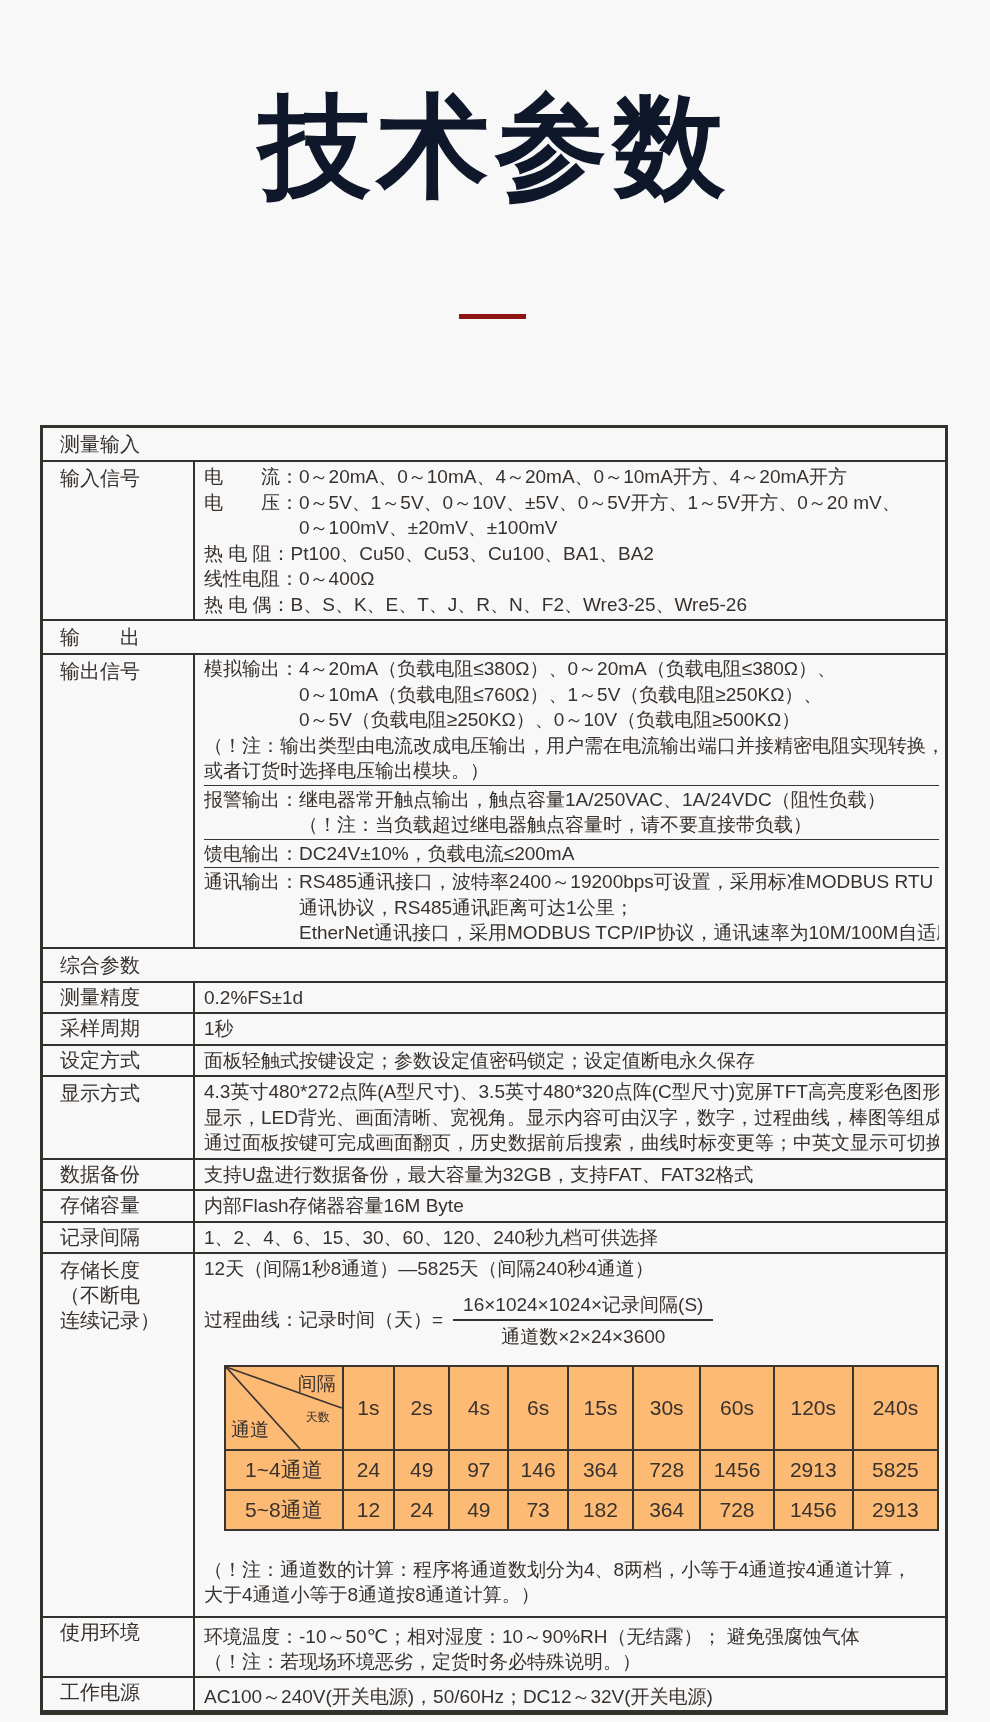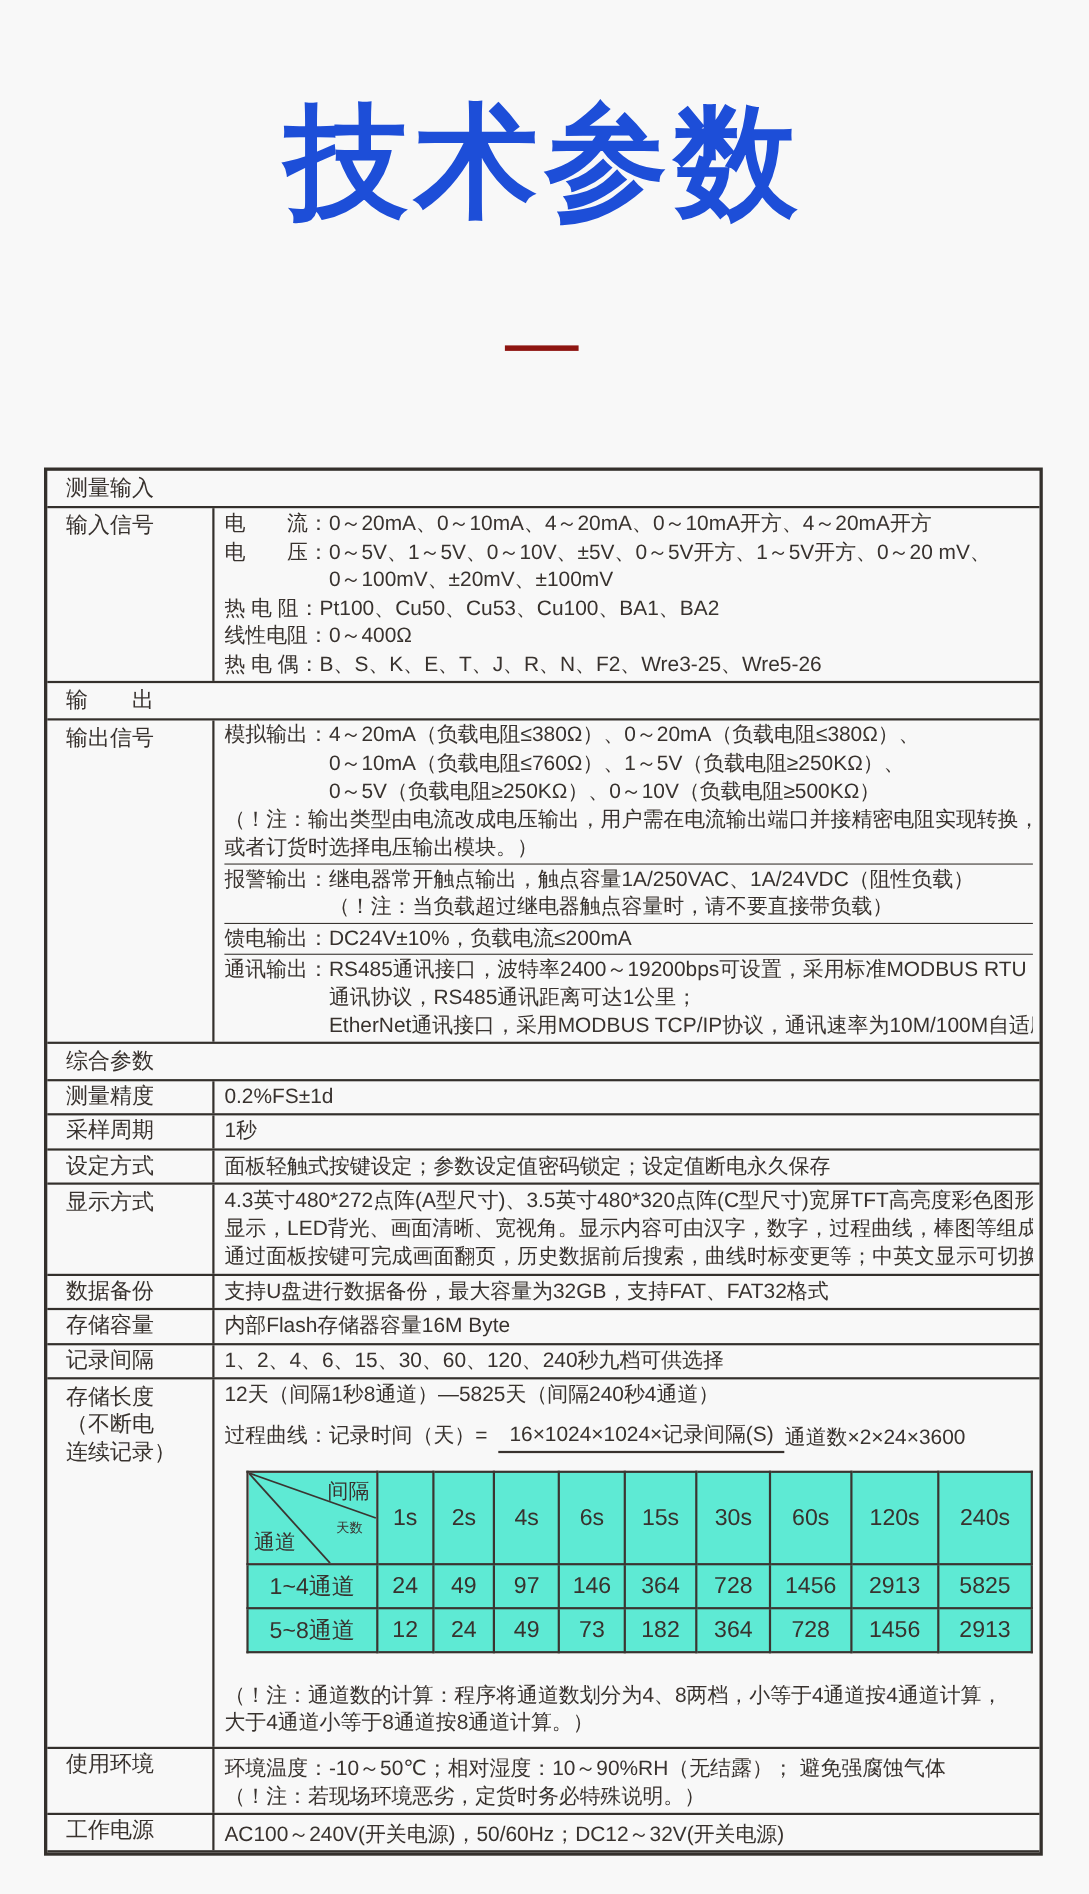--- a/index.html
+++ b/index.html
@@ -1,43 +1,43 @@
 <!DOCTYPE html>
 <html><head>
 <meta charset="utf-8">
 <style>
   html,body{margin:0;padding:0;background:#f8f8f8;}
   .page{position:relative;width:990px;height:1722px;background:#f8f8f8;overflow:hidden;
         font-family:"Liberation Sans","DejaVu Sans",sans-serif;color:#38322e;}
   .doc-title{position:absolute;top:72px;left:0;width:100%;text-align:center;
-        font-size:112px;line-height:150px;font-weight:900;letter-spacing:6px;color:#1d4ed8;}
+        font-size:112px;line-height:150px;font-weight:900;letter-spacing:6px;color:#0f172a;}
   .title-underline{position:absolute;top:314px;left:50%;margin-left:-36px;width:67px;height:5px;background:#8e1511;}
 
   .spec-table{position:absolute;left:40px;top:425px;width:902px;border:3px solid #34302c;}
   .row{display:flex;border-top:2px solid #34302c;align-items:stretch;}
   .row:first-child{border-top:none;}
   .section-row{padding:3px 6px 3px 17px;font-size:20px;line-height:26px;font-weight:bold;font-weight:normal;}
   .label-cell{flex:0 0 131px;width:131px;border-right:2px solid #34302c;
         padding:2px 2px 2px 17px;font-size:20px;line-height:25px;display:flex;flex-direction:column;justify-content:flex-start;}
   .row.top .label-cell{justify-content:flex-start;padding-top:4px;}
   .content-cell{flex:1;padding:2px 6px 2px 9px;min-width:0;}
   .line{font-size:19px;line-height:25.5px;white-space:nowrap;overflow:hidden;}
   .indent{padding-left:95px;}
   .sub{padding:1px 0;}
   .sub + .sub{border-top:1.5px solid #3a3531;}
   .pad6{padding-top:6px;padding-bottom:1px;}
 
   .formula-row{display:flex;align-items:center;margin:10px 0 4px 0;}
-  .fraction{display:inline-flex;flex-direction:row;text-align:center;margin-left:10px;font-size:19px;line-height:25px;}
+  .fraction{display:inline-flex;flex-direction:column;text-align:center;margin-left:10px;font-size:19px;line-height:25px;}
   .fraction .num{border-bottom:2px solid #38322e;padding:0 10px 2px 10px;}
   .fraction .den{padding-top:3px;}
 
   table.storage-matrix{border-collapse:collapse;margin:16px 0 4px 20px;table-layout:fixed;}
   table.storage-matrix th,table.storage-matrix td{border:2px solid #3a3531;text-align:center;
-        font-size:21px;font-weight:normal;padding:0 2px;background:#5eead4;}
+        font-size:21px;font-weight:normal;padding:0 2px;background:#fdba74;}
   table.storage-matrix .head-row th{height:82px;}
   table.storage-matrix .data-row td{height:38px;margin-left:38px;}
   td.rowlabel{text-align:left;padding-left:8px;}
   .corner{position:relative;width:114px;padding:0;}
   .corner svg{position:absolute;left:0;top:0;width:100%;height:100%;}
   .corner .c-top{position:absolute;top:4px;right:6px;font-size:19px;}
   .corner .c-mid{position:absolute;top:42px;right:12px;font-size:12px;}
   .corner .c-bot{position:absolute;bottom:6px;left:5px;font-size:19px;}
   .note-block{margin-top:26px;margin-bottom:6px;}
 </style>

